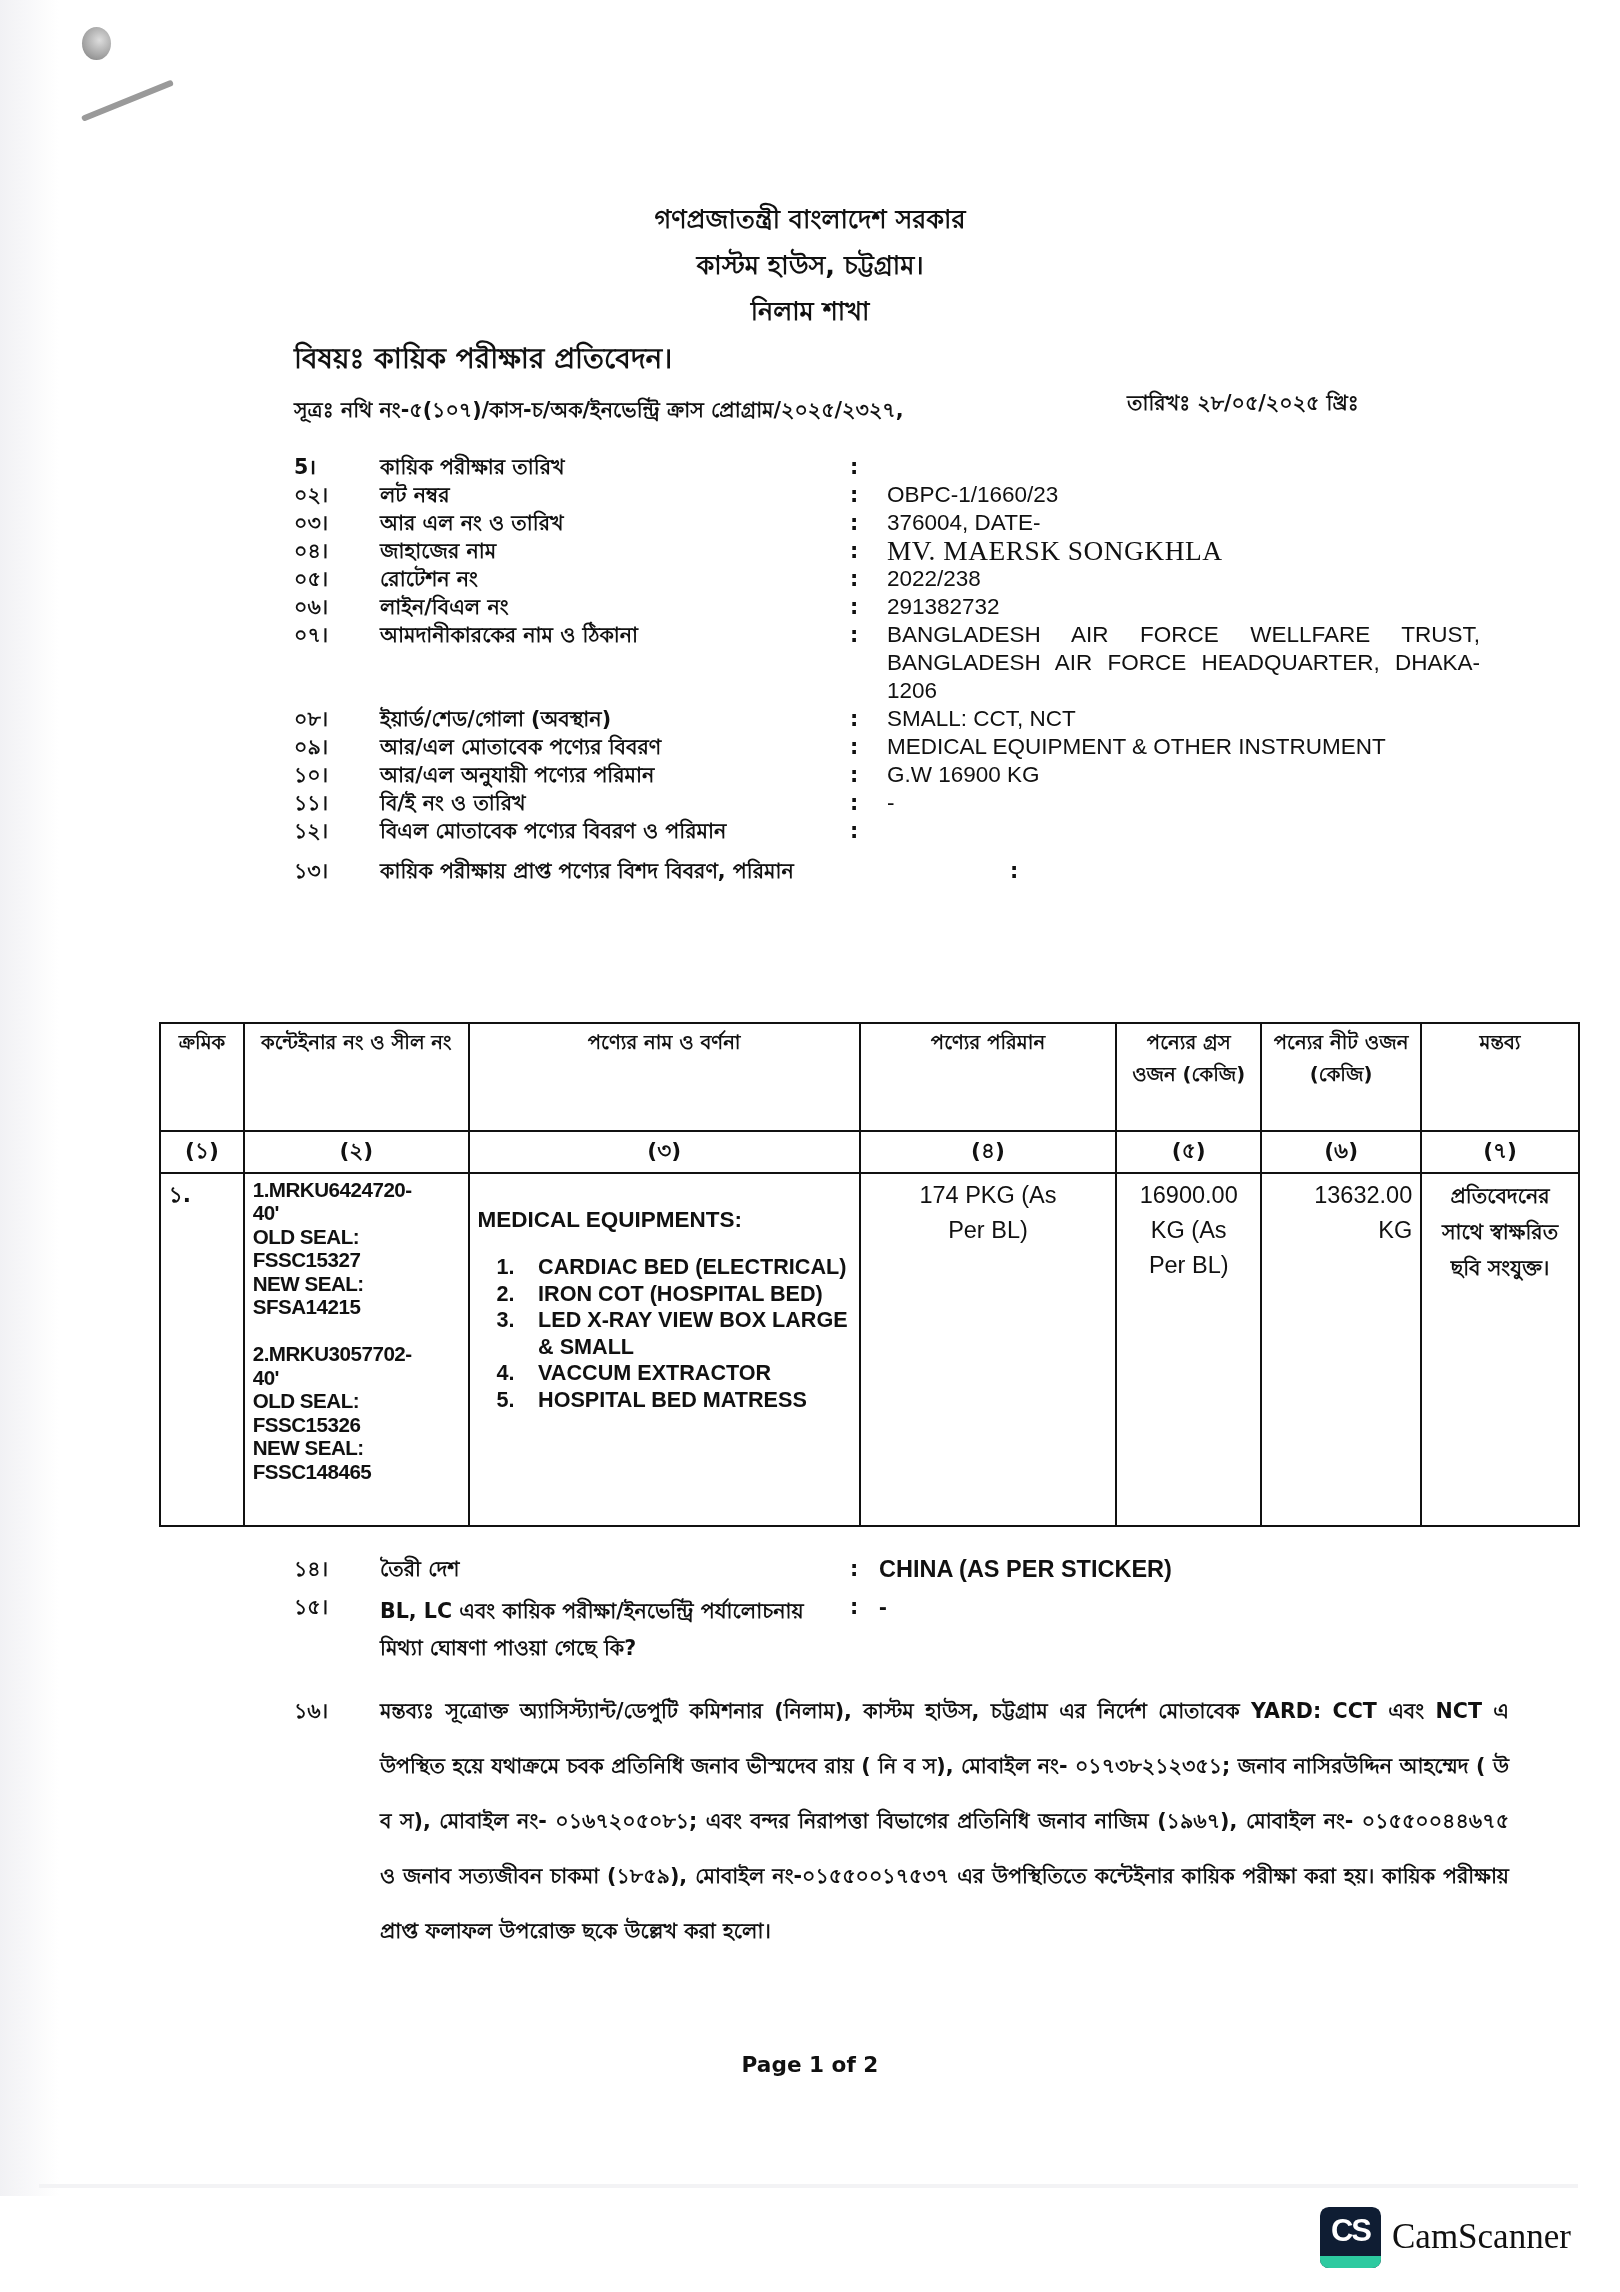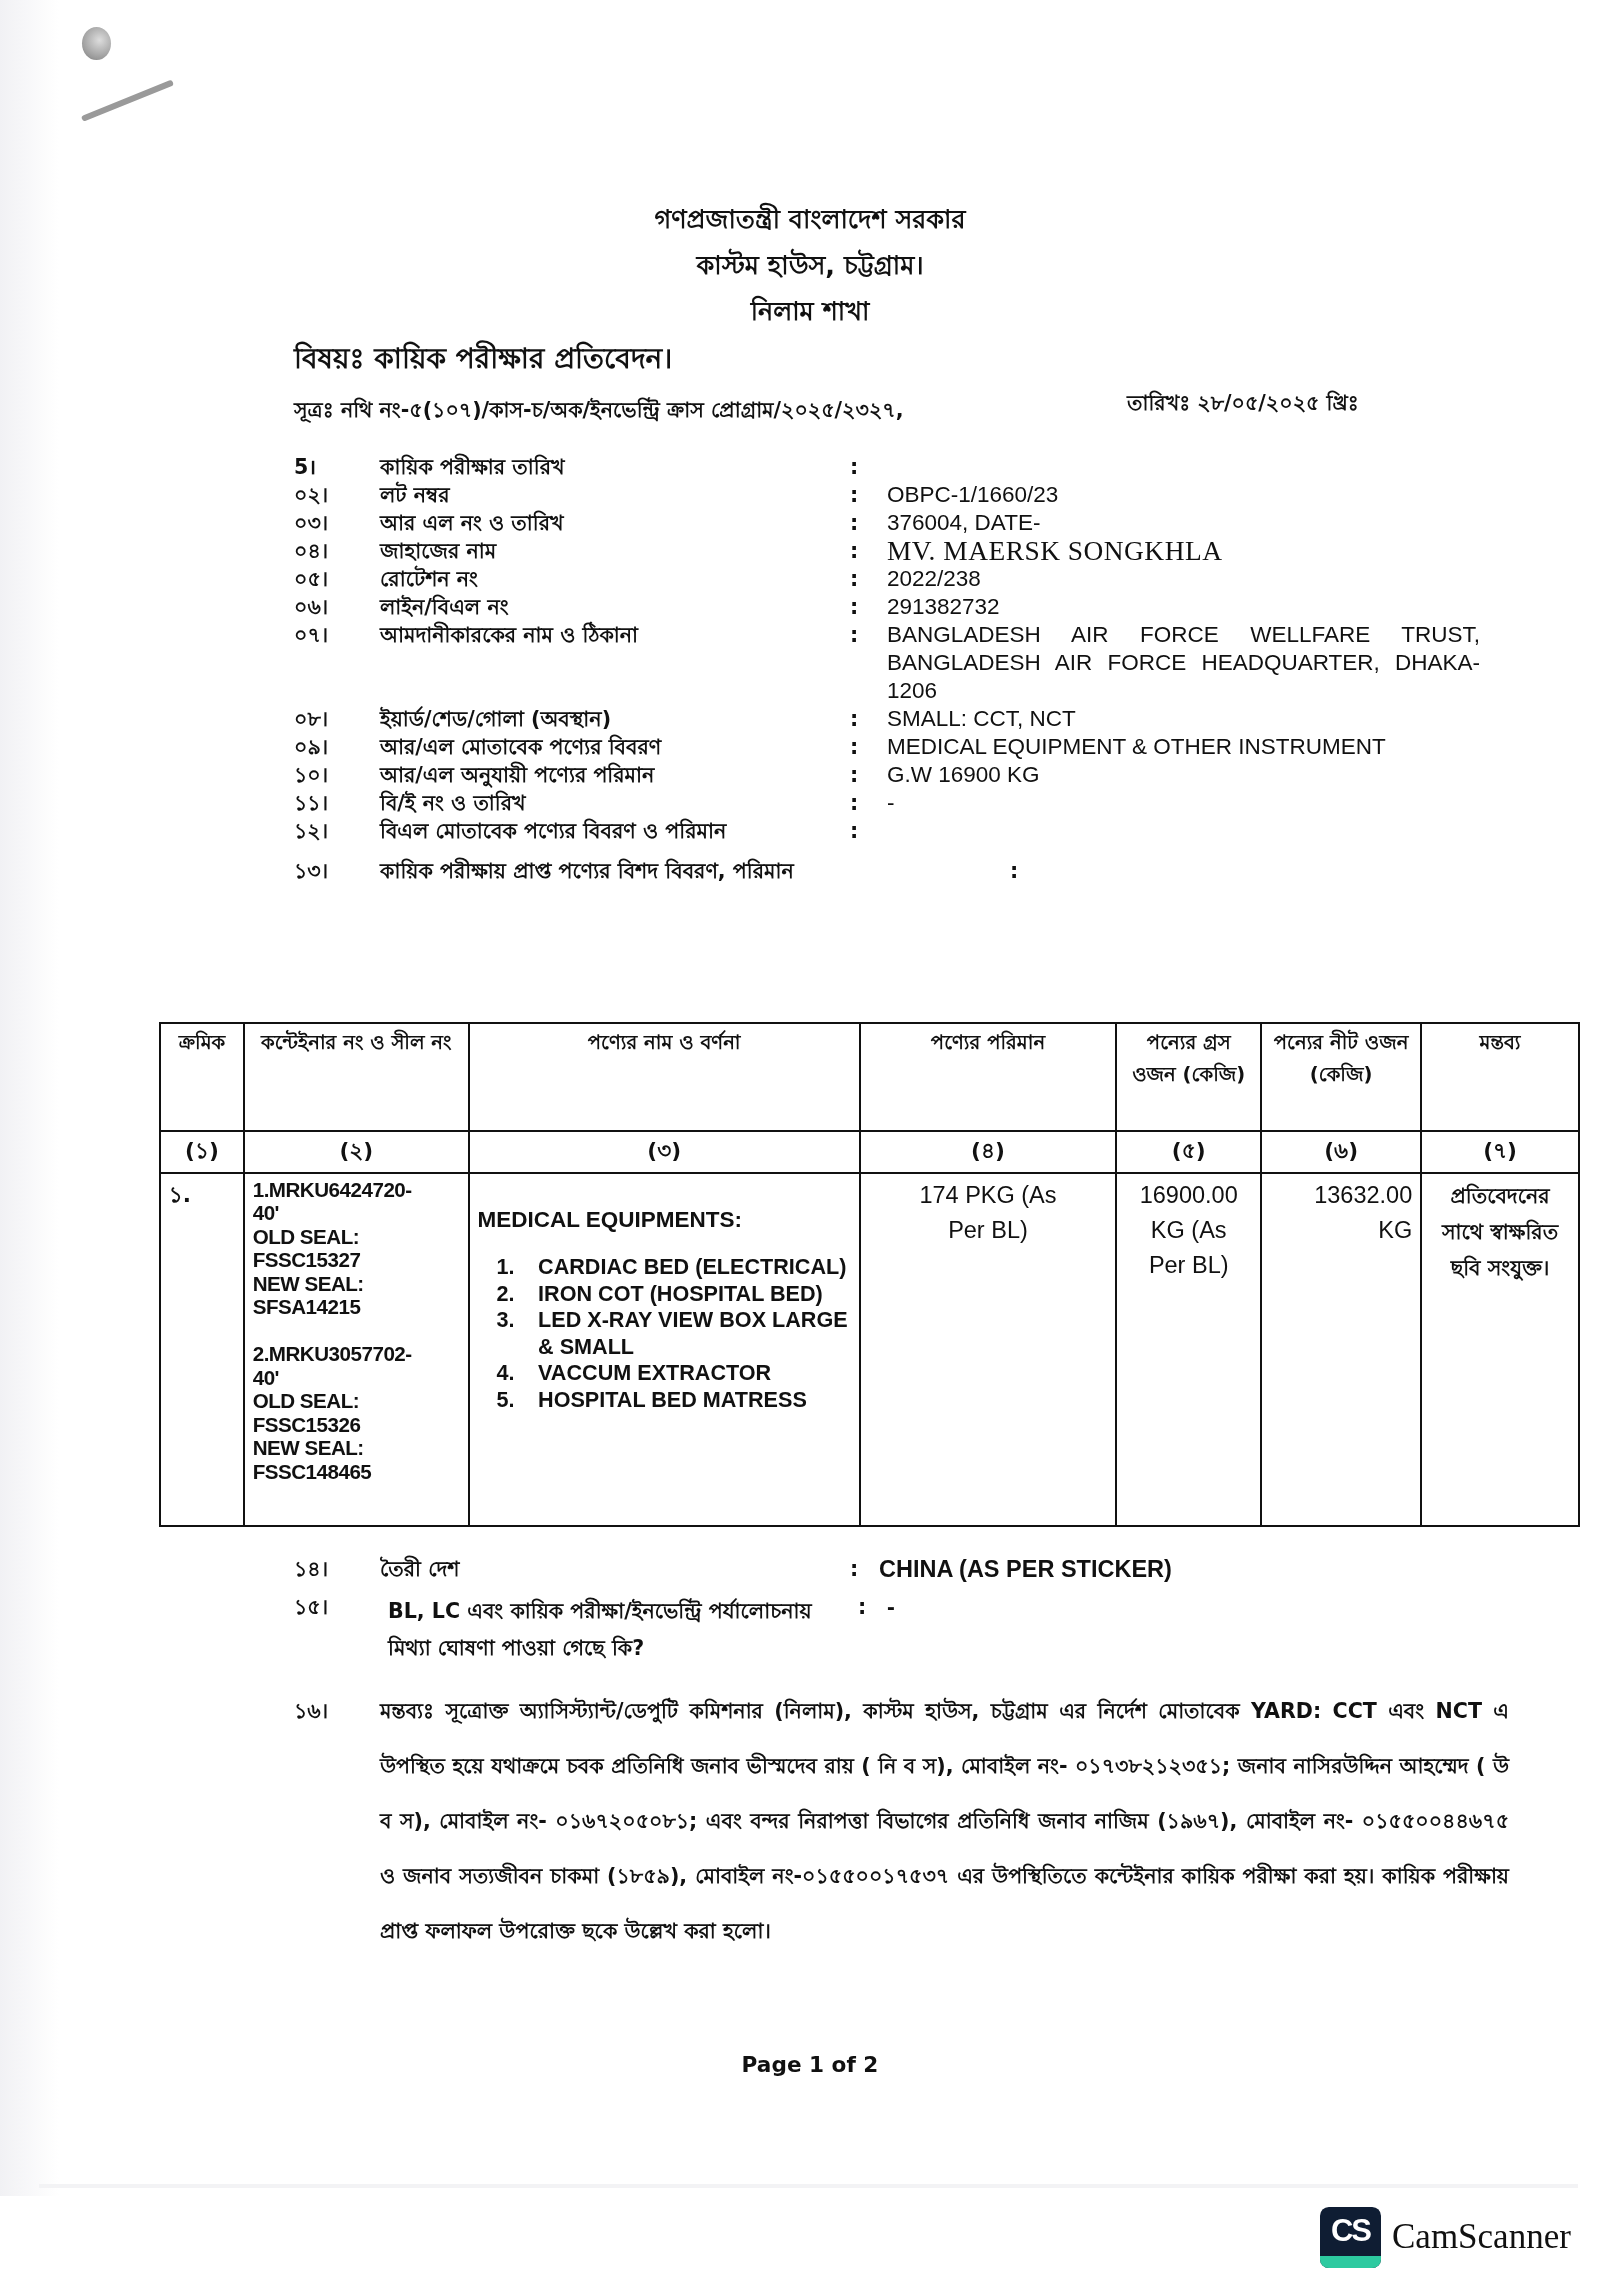--- a/index.html
+++ b/index.html
@@ -215,21 +215,21 @@
 
 <div class="lower">
   <div class="field">
       <span class="num">১৪।</span>
       <span class="lbl">তৈরী দেশ</span>
       <span class="colon" style="width:29px">:</span>
       <span class="val">CHINA (AS PER STICKER)</span>
     </div>
   <div class="field" style="margin-top:9.8px;">
       <span class="num">১৫।</span>
-      <span class="lbl" style="line-height:37px;margin-left:8px;">BL, LC এবং কায়িক পরীক্ষা/ইনভেন্ট্রি পর্যালোচনায় মিথ্যা ঘোষণা পাওয়া গেছে কি?</span>
+      <span class="lbl" style="line-height:37px;">BL, LC এবং কায়িক পরীক্ষা/ইনভেন্ট্রি পর্যালোচনায় মিথ্যা ঘোষণা পাওয়া গেছে কি?</span>
       <span class="colon" style="width:29px">:</span>
       <span class="val">-</span>
     </div>
 </div>
 
 <div class="remarks">
   <span class="num">১৬।</span>
   <div class="text">মন্তব্যঃ সূত্রোক্ত অ্যাসিস্ট্যান্ট/ডেপুটি কমিশনার (নিলাম), কাস্টম হাউস, চট্টগ্রাম এর নির্দেশ মোতাবেক YARD: CCT এবং NCT এ উপস্থিত হয়ে যথাক্রমে চবক প্রতিনিধি জনাব ভীস্মদেব রায় ( নি ব স), মোবাইল নং- ০১৭৩৮২১২৩৫১; জনাব নাসিরউদ্দিন আহম্মেদ ( উ ব স), মোবাইল নং- ০১৬৭২০৫০৮১; এবং বন্দর নিরাপত্তা বিভাগের প্রতিনিধি জনাব নাজিম (১৯৬৭), মোবাইল নং- ০১৫৫০০৪৪৬৭৫ ও জনাব সত্যজীবন চাকমা (১৮৫৯), মোবাইল নং-০১৫৫০০১৭৫৩৭ এর উপস্থিতিতে কন্টেইনার কায়িক পরীক্ষা করা হয়। কায়িক পরীক্ষায় প্রাপ্ত ফলাফল উপরোক্ত ছকে উল্লেখ করা হলো।</div>
 </div>
 

